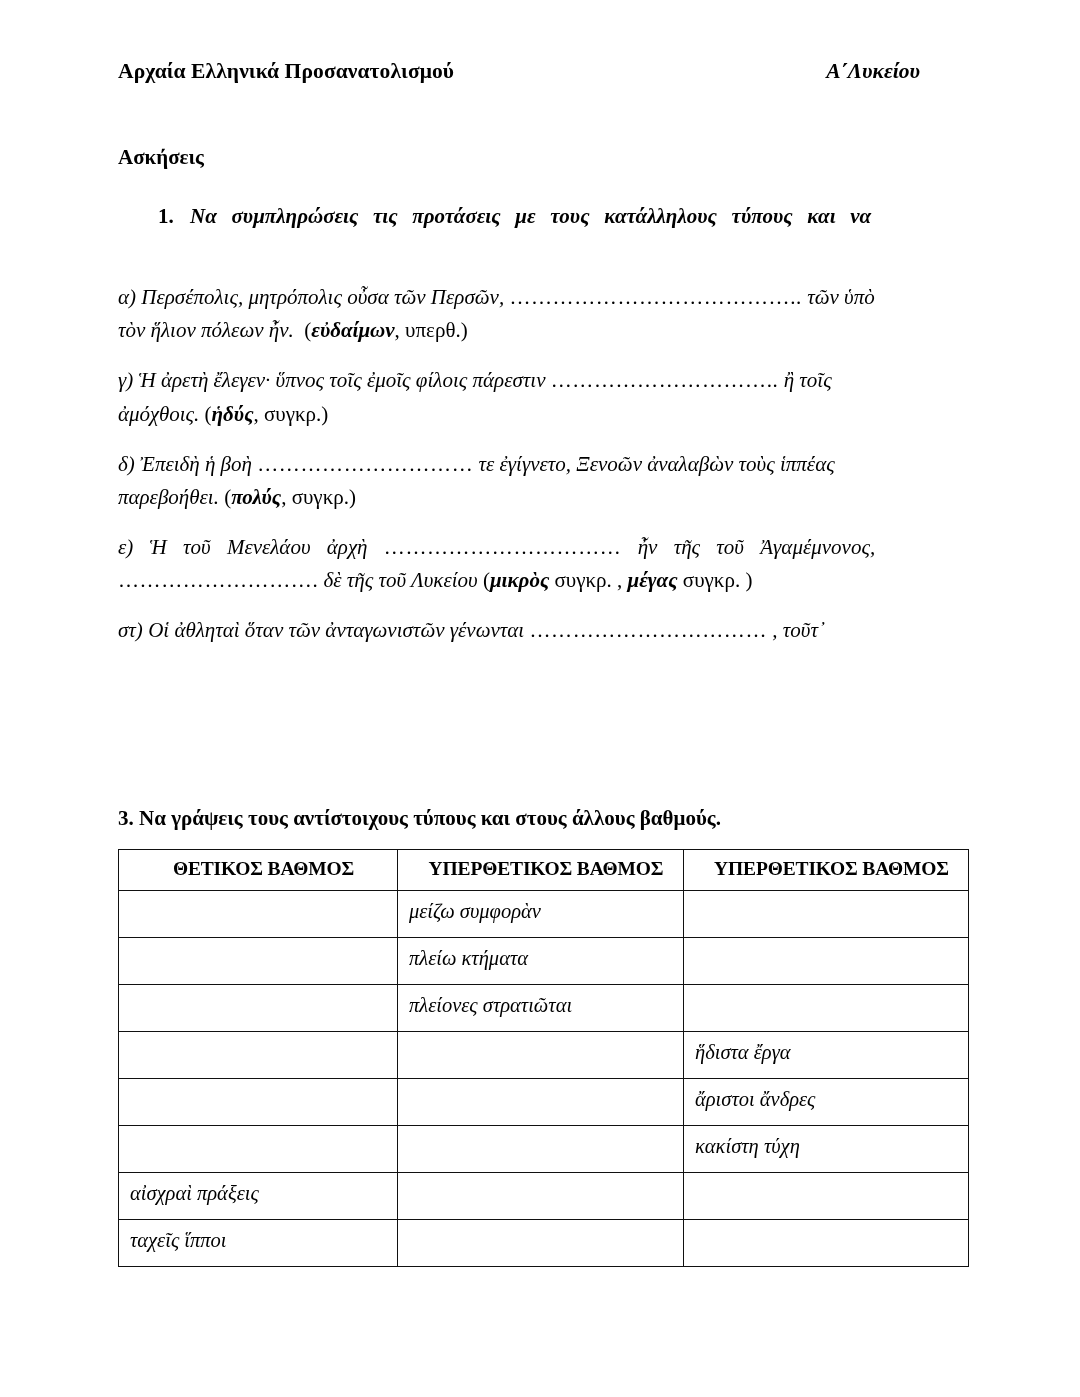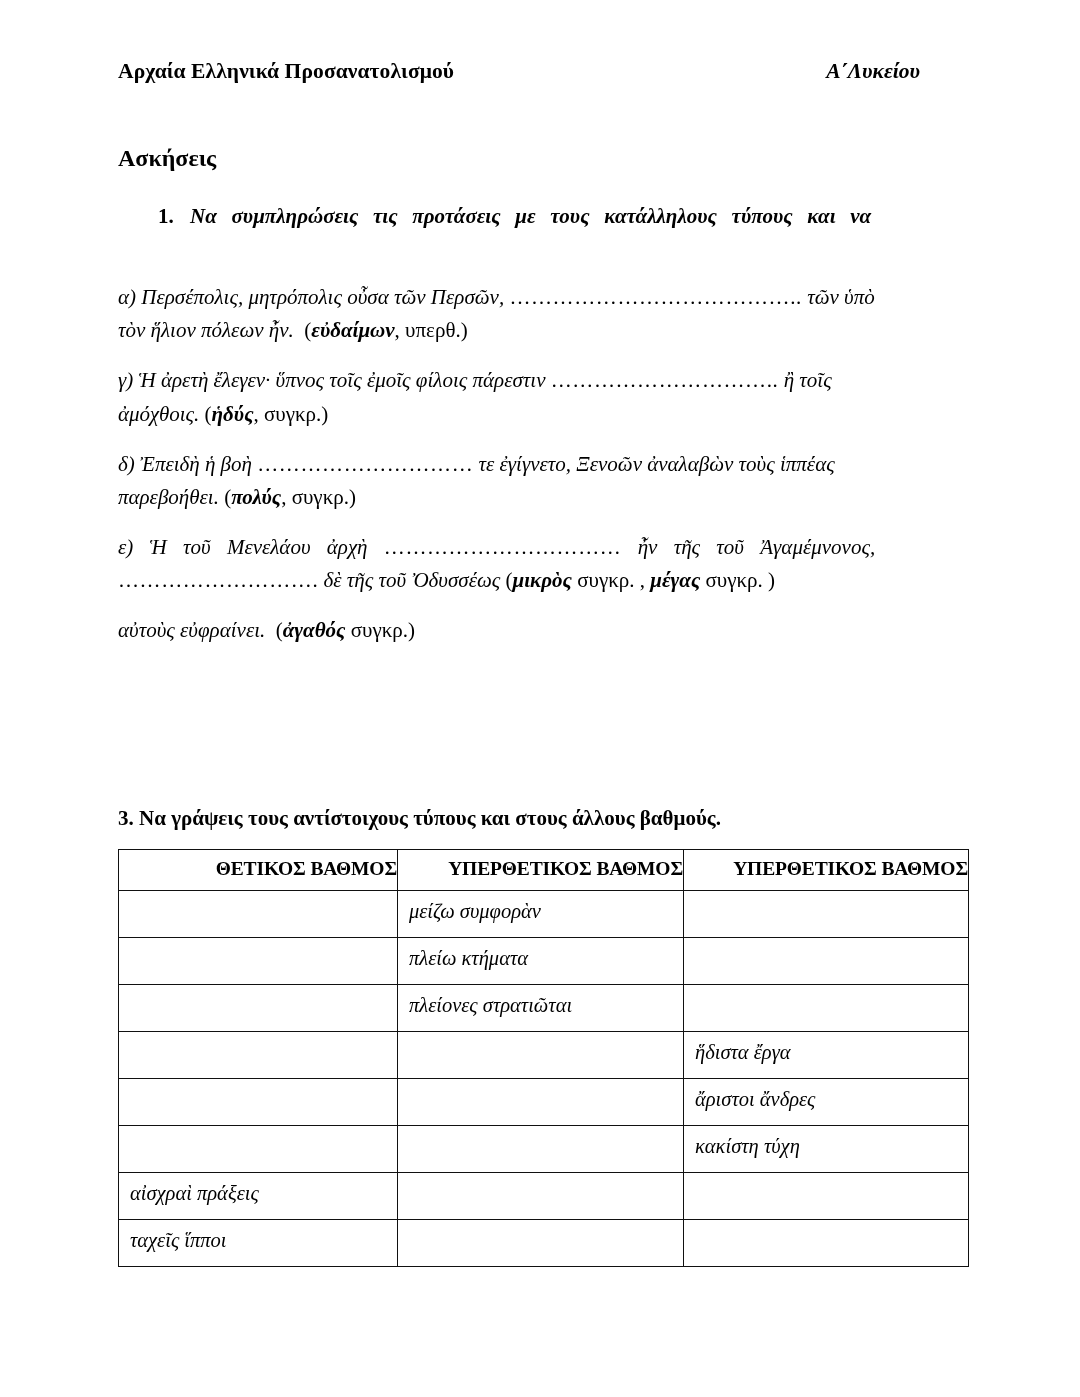--- a/index.html
+++ b/index.html
@@ -40,21 +40,21 @@
   .doc-header .grade {
     font-style: italic;
     padding-right: 38px;
   }
 
   
   .section-title {
     position: absolute;
     left: 118px;
     width: 840px;
-    font-size: 24px;
+    font-size: 21px;
     font-weight: bold;
   }
   #askiseis-title { top: 136px; }
 
   
   .ex1-block {
     position: absolute;
     left: 118px;
     top: 190px;
     width: 840px;
@@ -149,21 +149,21 @@
     box-sizing: border-box;
   }
   .grades-table col.c1 { width: 279px; }
   .grades-table col.c2 { width: 286px; }
   .grades-table col.c3 { width: 285px; }
   .grades-table th {
     height: 41px;
     font-size: 19.5px;
     font-weight: bold;
     font-style: normal;
-    text-align: right;
+    text-align: center;
     letter-spacing: -0.15px;
     padding-top: 8px;
   }
   .grades-table td {
     height: 47px;
     font-size: 20.5px;
     font-style: italic;
   }
   .grades-table tr.short td {
     height: 47px;
@@ -219,27 +219,29 @@
       <span class="ln"><span>παρεβοήθει.</span>
         <span class="hint-plain">(</span><span class="hint-bold">πολύς</span><span class="hint-plain">, συγκρ.)</span></span>
     </div>
 
     <div class="sentence">
       <span class="just ln wide"><span class="label">ε)</span>
         <span>Ἡ τοῦ Μενελάου ἀρχὴ</span>
         <span class="dots">……………………………</span>
         <span>ἦν τῆς τοῦ Ἀγαμέμνονος,</span></span>
       <span class="ln"><span class="dots">……………………….</span>
-        <span>δὲ τῆς τοῦ Ὀδυσσέως</span>
+        <span>δὲ τῆς τοῦ Λυκείου</span>
         <span class="hint-plain">(</span><span class="hint-bold">μικρὸς</span><span class="hint-plain"> συγκρ. , </span><span class="hint-bold">μέγας</span><span class="hint-plain"> συγκρ. )</span></span>
     </div>
 
     <div class="sentence">
-      <span class="ln"><span>αὐτοὺς εὐφραίνει.</span>
-        &nbsp;<span class="hint-plain">(</span><span class="hint-bold">ἀγαθός</span><span class="hint-plain"> συγκρ.)</span></span>
+      <span class="just ln"><span class="label">στ)</span>
+        <span>Οἱ ἀθληταὶ ὅταν τῶν ἀνταγωνιστῶν γένωνται</span>
+        <span class="dots">……………………………</span>
+        <span>, τοῦτ᾽</span></span>
     </div>
 
   </div>
 
   <div class="section-title" id="ex2-title">3. Να γράψεις τους αντίστοιχους τύπους και στους άλλους βαθμούς.</div>
 
   <table class="grades-table">
     <colgroup>
       <col class="c1">
         <col class="c2">

